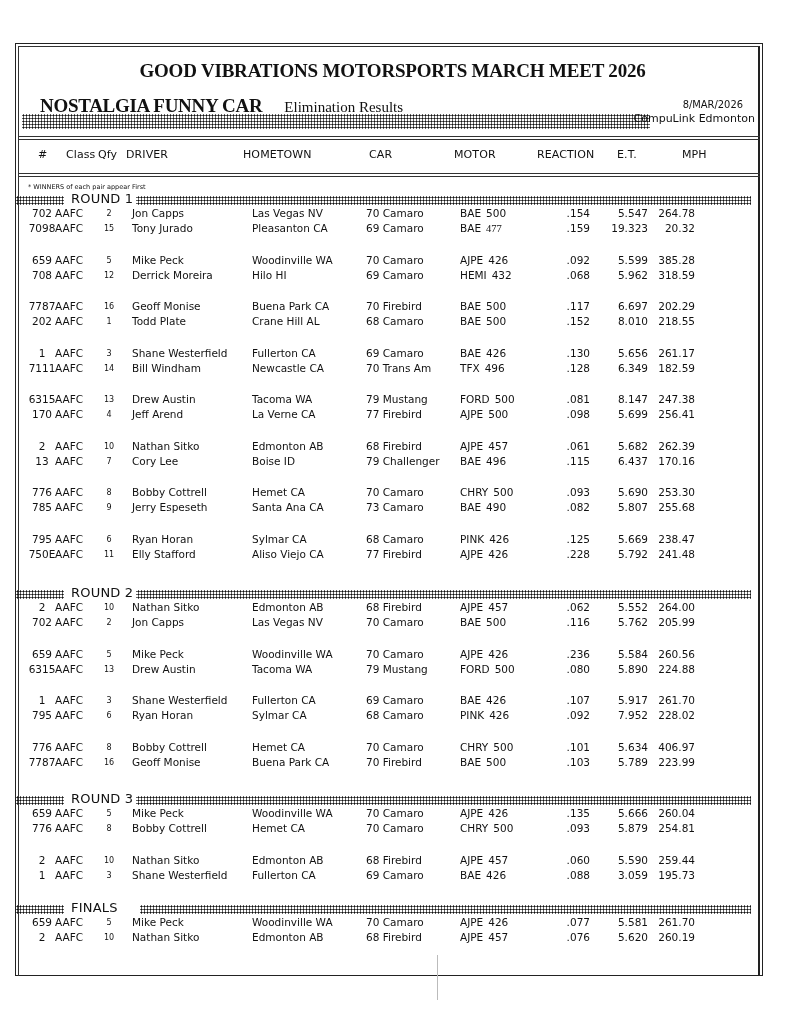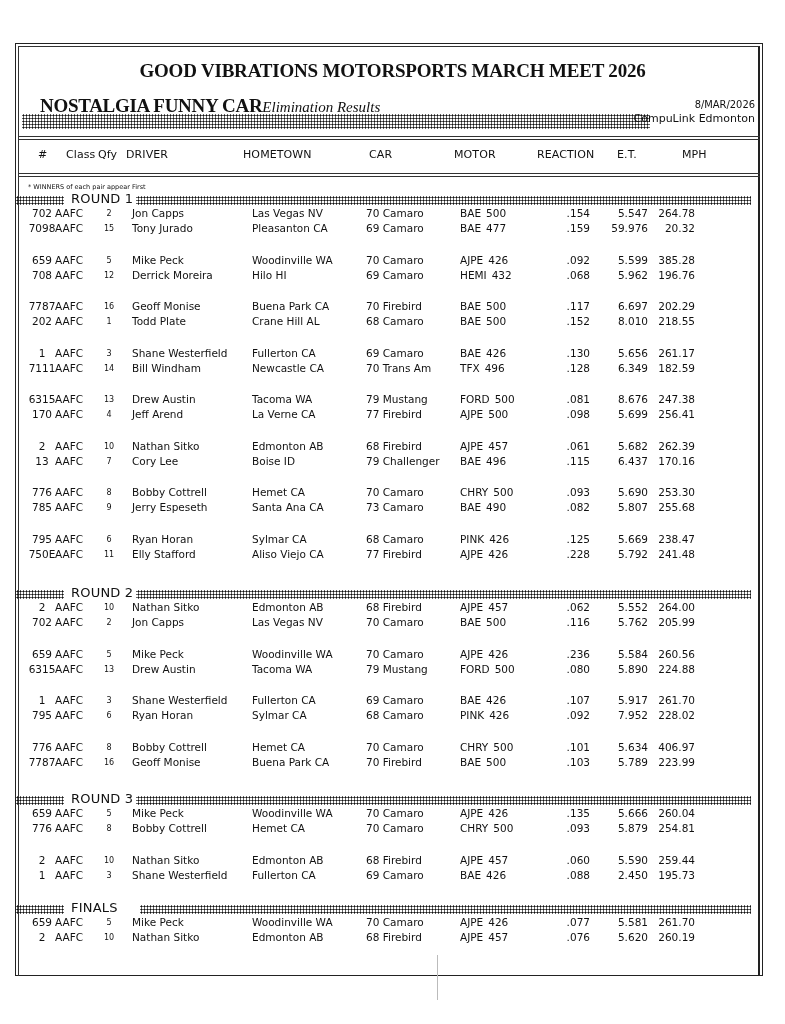--- a/index.html
+++ b/index.html
@@ -17,23 +17,23 @@
   }
   .title {
     position: absolute; left: 0; width: 785px; top: 60px; text-align: center;
     font-family: "Liberation Serif", "DejaVu Serif", serif; font-weight: bold; font-size: 19px; letter-spacing: -0.2px;
   }
   .subtitle {
     position: absolute; left: 40px; top: 95px; white-space: nowrap;
     font-family: "Liberation Serif", "DejaVu Serif", serif;
   }
   .subtitle .main { font-weight: bold; font-size: 19px; letter-spacing: -0.3px; }
-  .subtitle .em { font-style: italic; font-size: 15px; margin-left: 0; text-align: right; }
+  .subtitle .em { font-size: 15px; margin-left: 22px; text-align: right; }
   .date {
-    position: absolute; right: 30px; top: 98px; font-size: 11px; font-family: "DejaVu Sans Condensed", "DejaVu Sans", sans-serif;
+    position: absolute; right: 42px; top: 98px; font-size: 11px; font-family: "DejaVu Sans Condensed", "DejaVu Sans", sans-serif;
   }
   .dots {
     position: absolute; height: 9px;
     background-image: radial-gradient(circle, #111 0.9px, transparent 1.2px);
     background-size: 3px 3px;
   }
   .brand {
     position: absolute; right: 30px; top: 112px; font-size: 11px; white-space: nowrap;
   }
   .hr { position: absolute; left: 18px; width: 742px; border-top: 1px solid #333; }
@@ -118,23 +118,23 @@
       <span class="c-et">5.547</span>
       <span class="c-mph">264.78</span>
     </div>
     <div class="row" style="top: 222px;">
       <span class="c-num">7098</span>
       <span class="c-class">AAFC</span>
       <span class="c-qfy">15</span>
       <span class="c-driver">Tony Jurado</span>
       <span class="c-home">Pleasanton CA</span>
       <span class="c-car">69 Camaro</span>
-      <span class="c-motor"><span style="position: static;">BAE</span><span class="motor-num" style="position: static;">477</span></span>
+      <span class="c-motor"><span style="position: static;">BAE</span><span class="motor-num" style="position: static; font-family: Liberation Serif, serif;">477</span></span>
       <span class="c-react">.159</span>
-      <span class="c-et">59.976</span>
+      <span class="c-et">19.323</span>
       <span class="c-mph">20.32</span>
     </div>
     <div class="row" style="top: 253.5px;">
       <span class="c-num">659</span>
       <span class="c-class">AAFC</span>
       <span class="c-qfy">5</span>
       <span class="c-driver">Mike Peck</span>
       <span class="c-home">Woodinville WA</span>
       <span class="c-car">70 Camaro</span>
       <span class="c-motor"><span style="position: static;">AJPE</span><span class="motor-num" style="position: static;">426</span></span>
@@ -145,21 +145,21 @@
     <div class="row" style="top: 268.5px;">
       <span class="c-num">708</span>
       <span class="c-class">AAFC</span>
       <span class="c-qfy">12</span>
       <span class="c-driver">Derrick Moreira</span>
       <span class="c-home">Hilo HI</span>
       <span class="c-car">69 Camaro</span>
       <span class="c-motor"><span style="position: static;">HEMI</span><span class="motor-num" style="position: static;">432</span></span>
       <span class="c-react">.068</span>
       <span class="c-et">5.962</span>
-      <span class="c-mph">196.76</span>
+      <span class="c-mph">318.59</span>
     </div>
     <div class="row" style="top: 300px;">
       <span class="c-num">7787</span>
       <span class="c-class">AAFC</span>
       <span class="c-qfy">16</span>
       <span class="c-driver">Geoff Monise</span>
       <span class="c-home">Buena Park CA</span>
       <span class="c-car">70 Firebird</span>
       <span class="c-motor"><span style="position: static;">BAE</span><span class="motor-num" style="position: static;">500</span></span>
       <span class="c-react">.117</span>
@@ -204,21 +204,21 @@
     </div>
     <div class="row" style="top: 393px;">
       <span class="c-num">6315</span>
       <span class="c-class">AAFC</span>
       <span class="c-qfy">13</span>
       <span class="c-driver">Drew Austin</span>
       <span class="c-home">Tacoma WA</span>
       <span class="c-car">79 Mustang</span>
       <span class="c-motor"><span style="position: static;">FORD</span><span class="motor-num" style="position: static;">500</span></span>
       <span class="c-react">.081</span>
-      <span class="c-et">8.676</span>
+      <span class="c-et">8.147</span>
       <span class="c-mph">247.38</span>
     </div>
     <div class="row" style="top: 408px;">
       <span class="c-num">170</span>
       <span class="c-class">AAFC</span>
       <span class="c-qfy">4</span>
       <span class="c-driver">Jeff Arend</span>
       <span class="c-home">La Verne CA</span>
       <span class="c-car">77 Firebird</span>
       <span class="c-motor"><span style="position: static;">AJPE</span><span class="motor-num" style="position: static;">500</span></span>
@@ -442,21 +442,21 @@
     </div>
     <div class="row" style="top: 868.5px;">
       <span class="c-num">1</span>
       <span class="c-class">AAFC</span>
       <span class="c-qfy">3</span>
       <span class="c-driver">Shane Westerfield</span>
       <span class="c-home">Fullerton CA</span>
       <span class="c-car">69 Camaro</span>
       <span class="c-motor"><span style="position: static;">BAE</span><span class="motor-num" style="position: static;">426</span></span>
       <span class="c-react">.088</span>
-      <span class="c-et">2.450</span>
+      <span class="c-et">3.059</span>
       <span class="c-mph">195.73</span>
     </div>
     <div class="round-head" style="top: 902px;">
       <div class="dots" style="left: 0px; width: 48px;"></div>
       <div class="dots" style="left: 124px; right: 0px;"></div>
       <span class="lbl">FINALS</span>
     </div>
     <div class="row" style="top: 916px;">
       <span class="c-num">659</span>
       <span class="c-class">AAFC</span>

